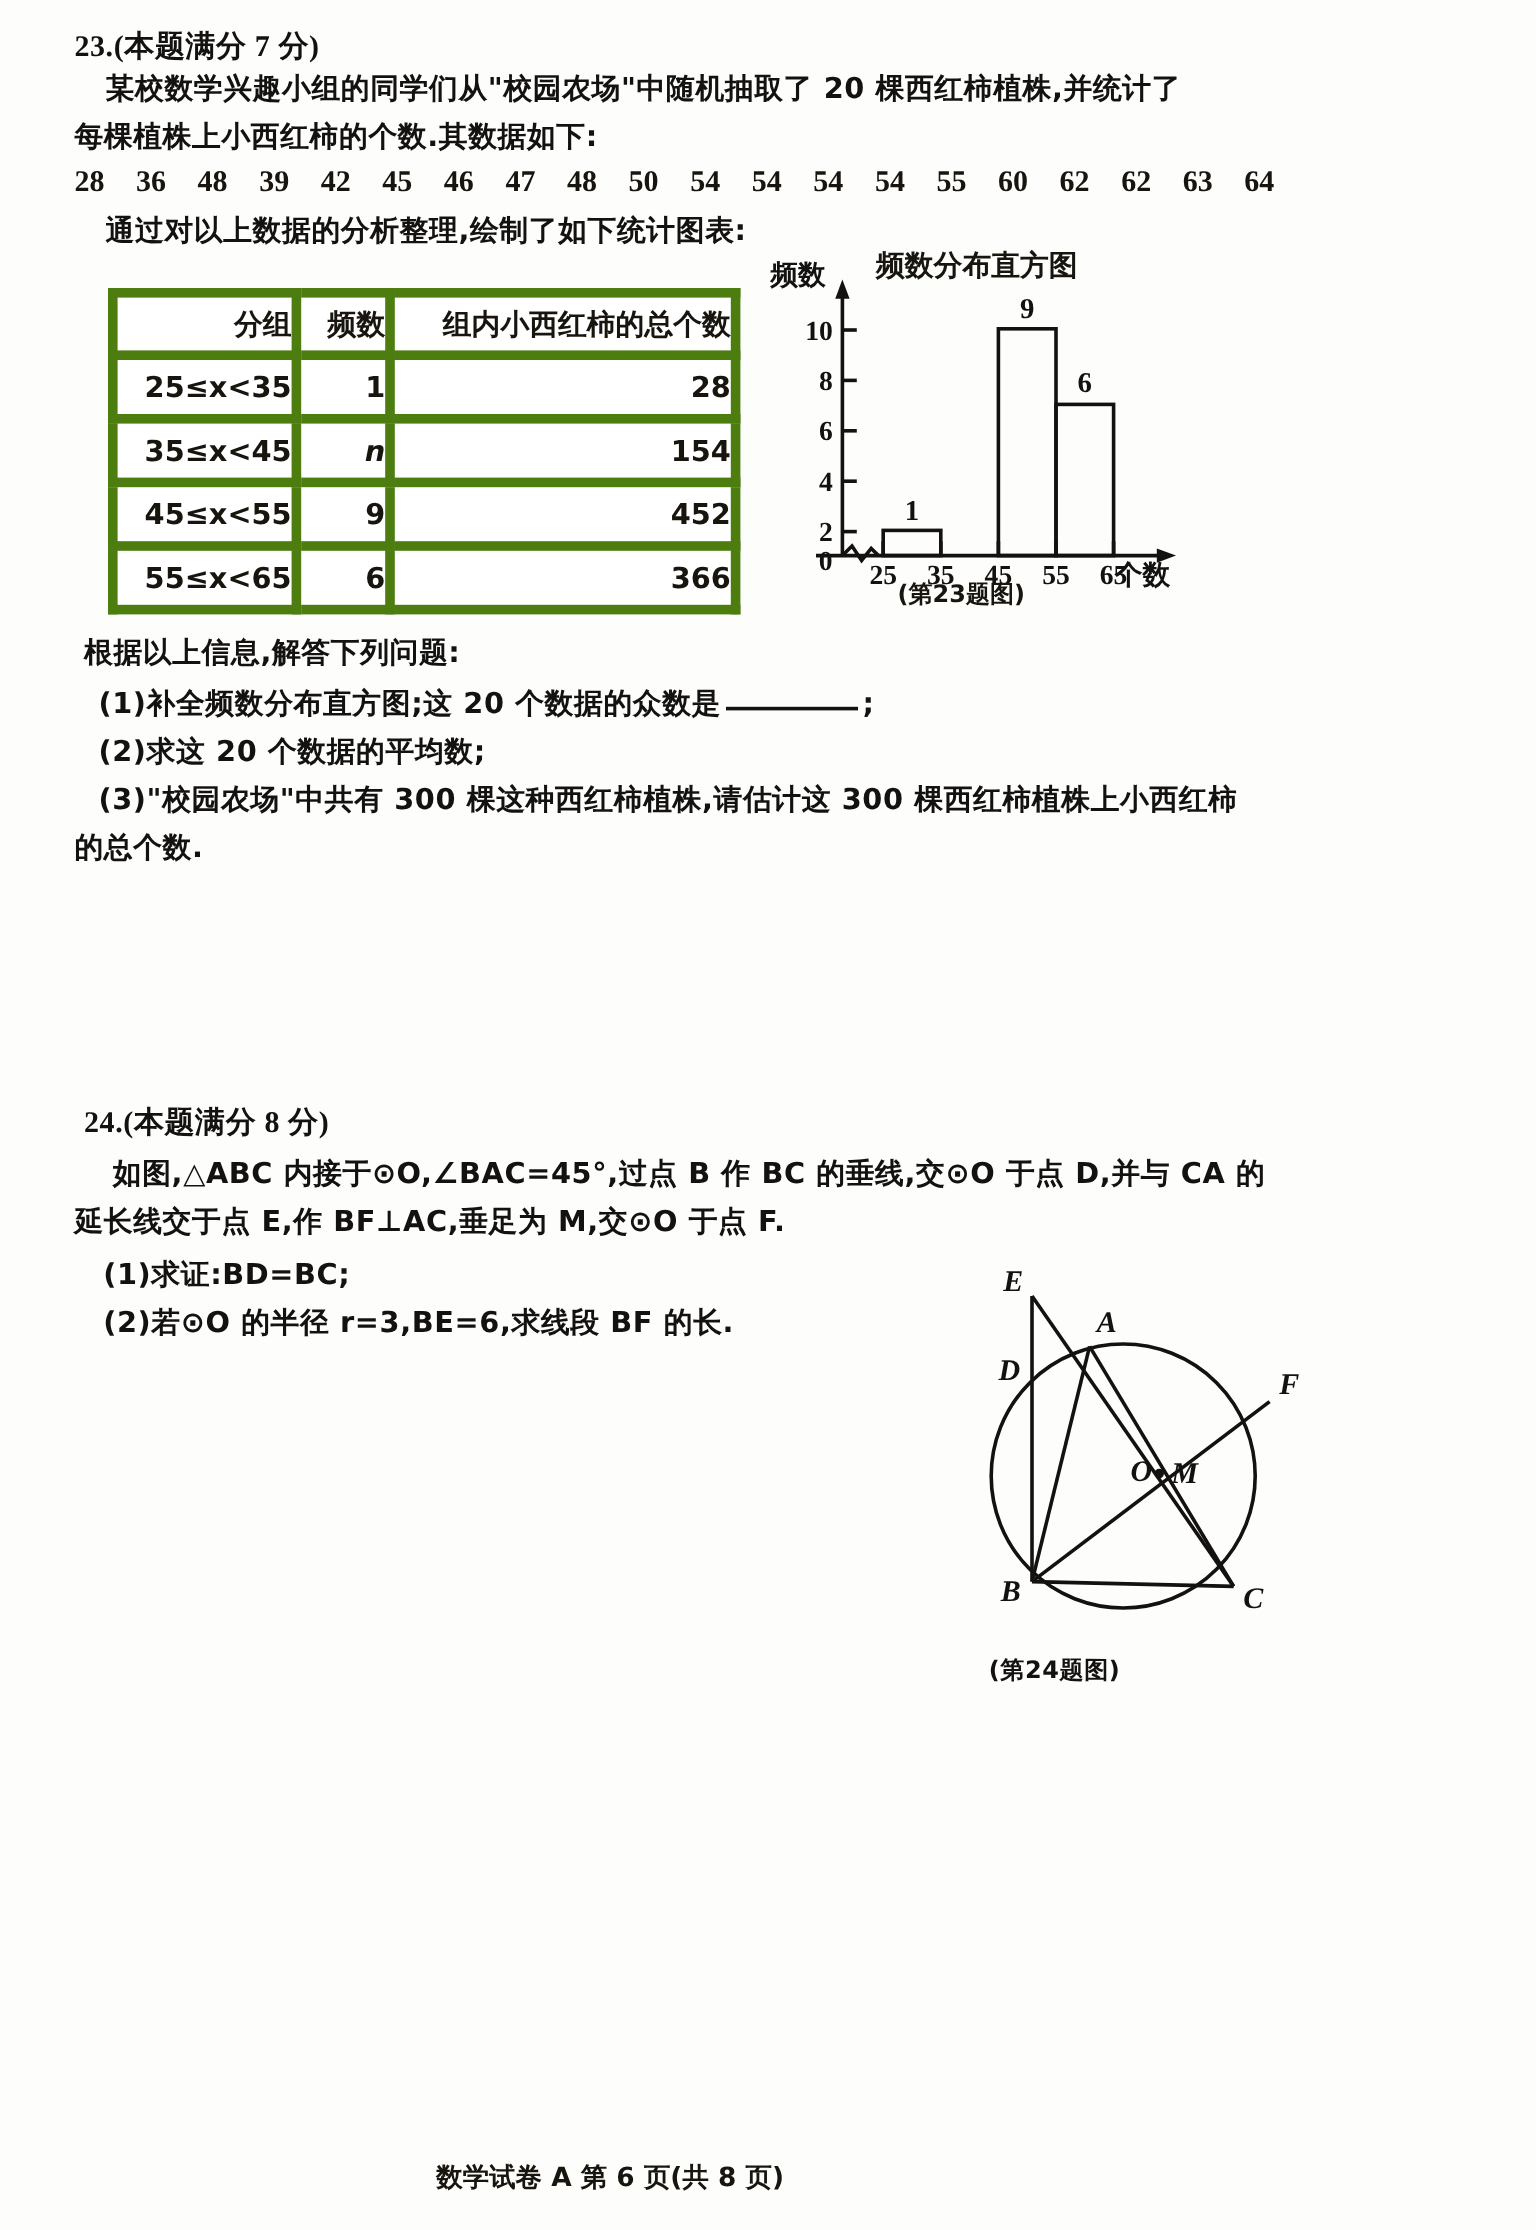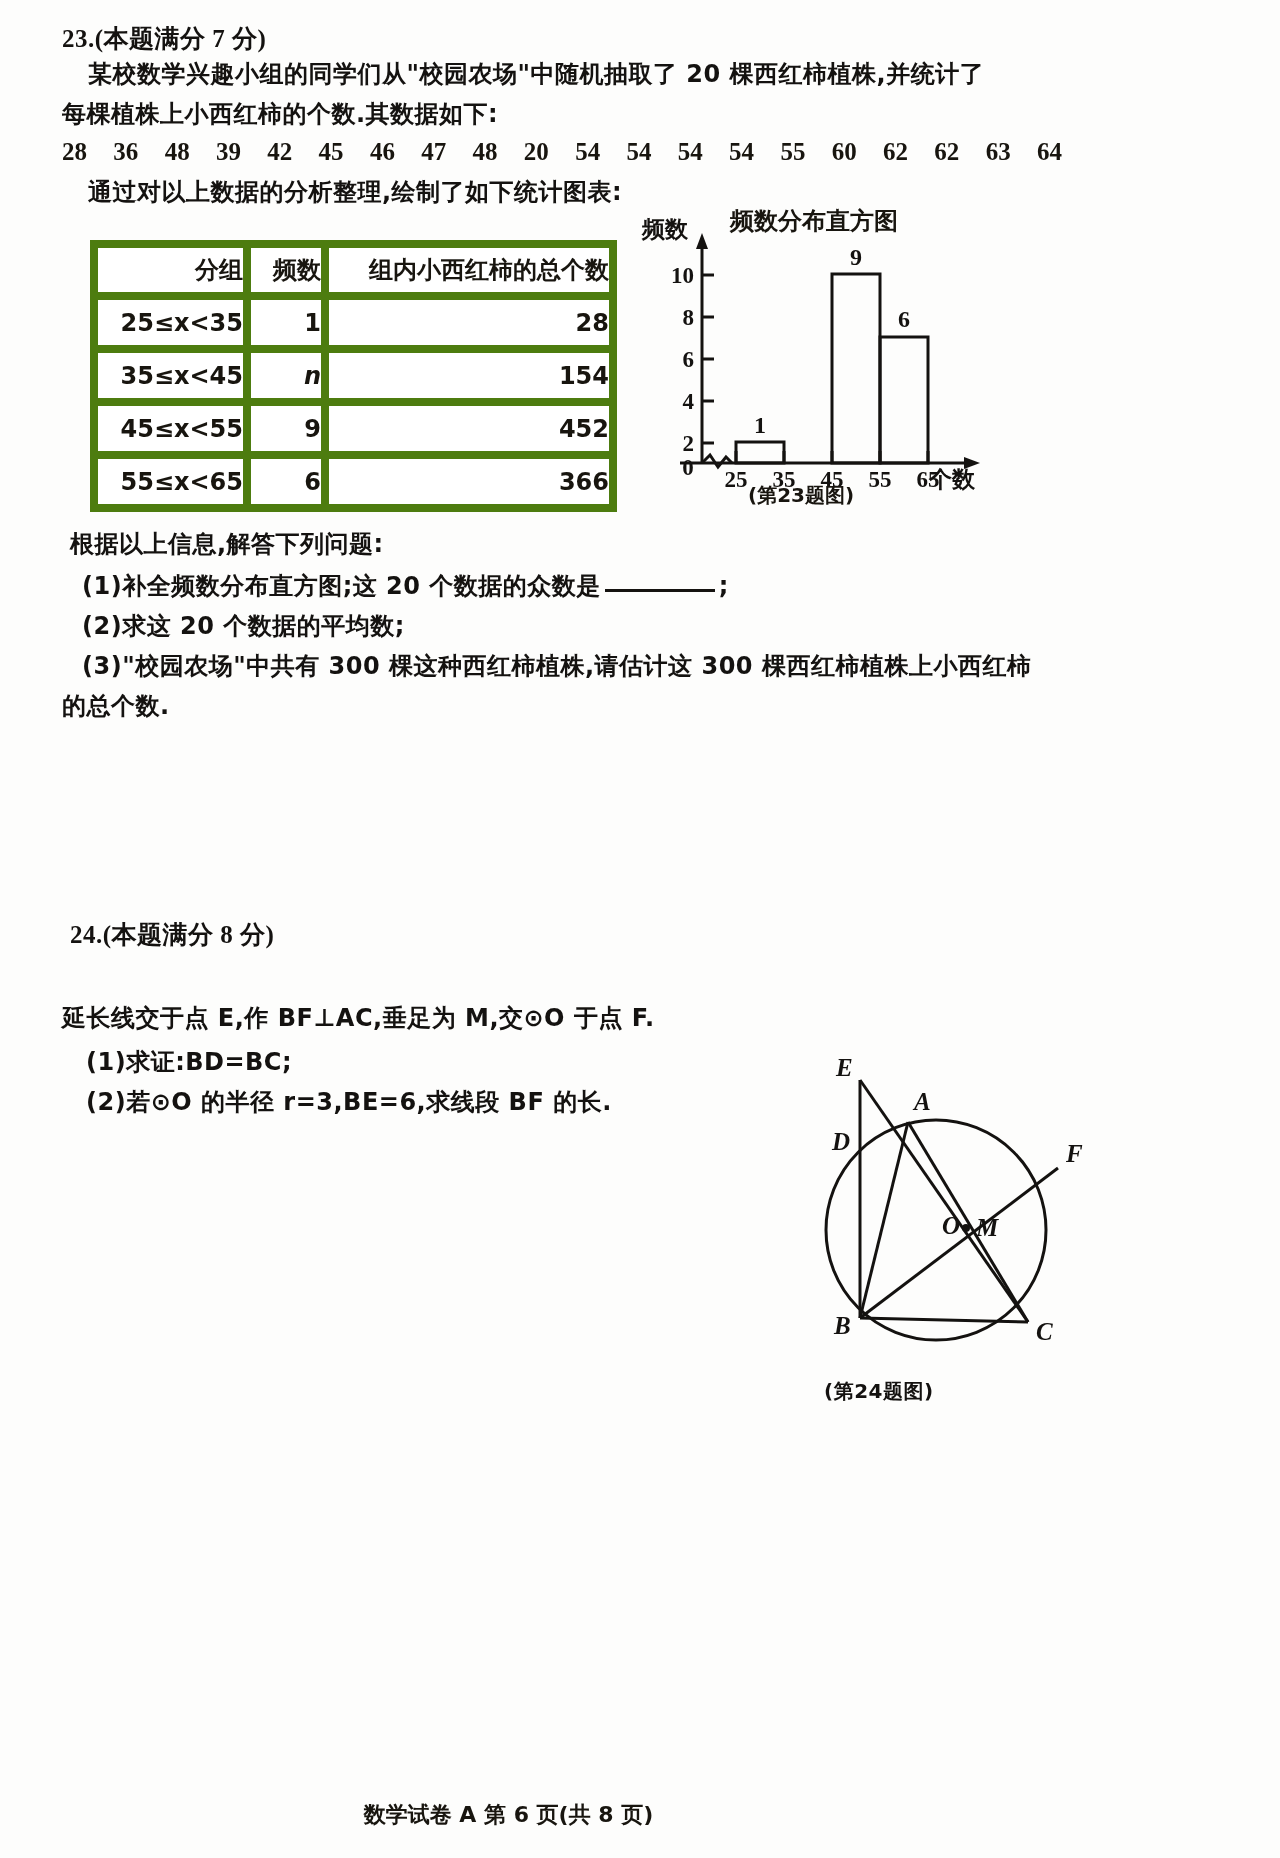--- a/index.html
+++ b/index.html
@@ -106,21 +106,21 @@
   <div id="data-row">
       <span>28</span>
       <span>36</span>
       <span>48</span>
       <span>39</span>
       <span>42</span>
       <span>45</span>
       <span>46</span>
       <span>47</span>
       <span>48</span>
-      <span>20</span>
+      <span>50</span>
       <span>54</span>
       <span>54</span>
       <span>54</span>
       <span>54</span>
       <span>55</span>
       <span>60</span>
       <span>62</span>
       <span>62</span>
       <span>63</span>
       <span>64</span>
@@ -230,20 +230,21 @@
   </div>
 
   <div class="ln body-txt cjk" style="left:82px;top:610px;font-size:24px;">(2)求这 20 个数据的平均数;</div>
 
   <div class="ln body-txt cjk" style="left:82px;top:650px;font-size:24px;">(3)"校园农场"中共有 300 棵这种西红柿植株,请估计这 300 棵西红柿植株上小西红柿</div>
 
   <div class="ln body-txt cjk" style="left:62px;top:690px;font-size:24px;">的总个数.</div>
 
   <div class="ln q-head" style="left:70px;top:918px;">24.(本题满分 8 分)</div>
 
+  <div class="ln body-txt cjk" style="left:94px;top:962px;font-size:24px;">如图,△ABC 内接于⊙O,∠BAC=45°,过点 B 作 BC 的垂线,交⊙O 于点 D,并与 CA 的</div>
 
   <div class="ln body-txt cjk" style="left:62px;top:1002px;font-size:24px;">延长线交于点 E,作 BF⊥AC,垂足为 M,交⊙O 于点 F.</div>
 
   <div class="ln body-txt cjk" style="left:86px;top:1046px;font-size:24px;">(1)求证:BD=BC;</div>
 
   <div class="ln body-txt cjk" style="left:86px;top:1086px;font-size:24px;">(2)若⊙O 的半径 r=3,BE=6,求线段 BF 的长.</div>
 
   <div id="geo-fig">
     <svg width="300" height="330" viewBox="0 0 300 330">
 

